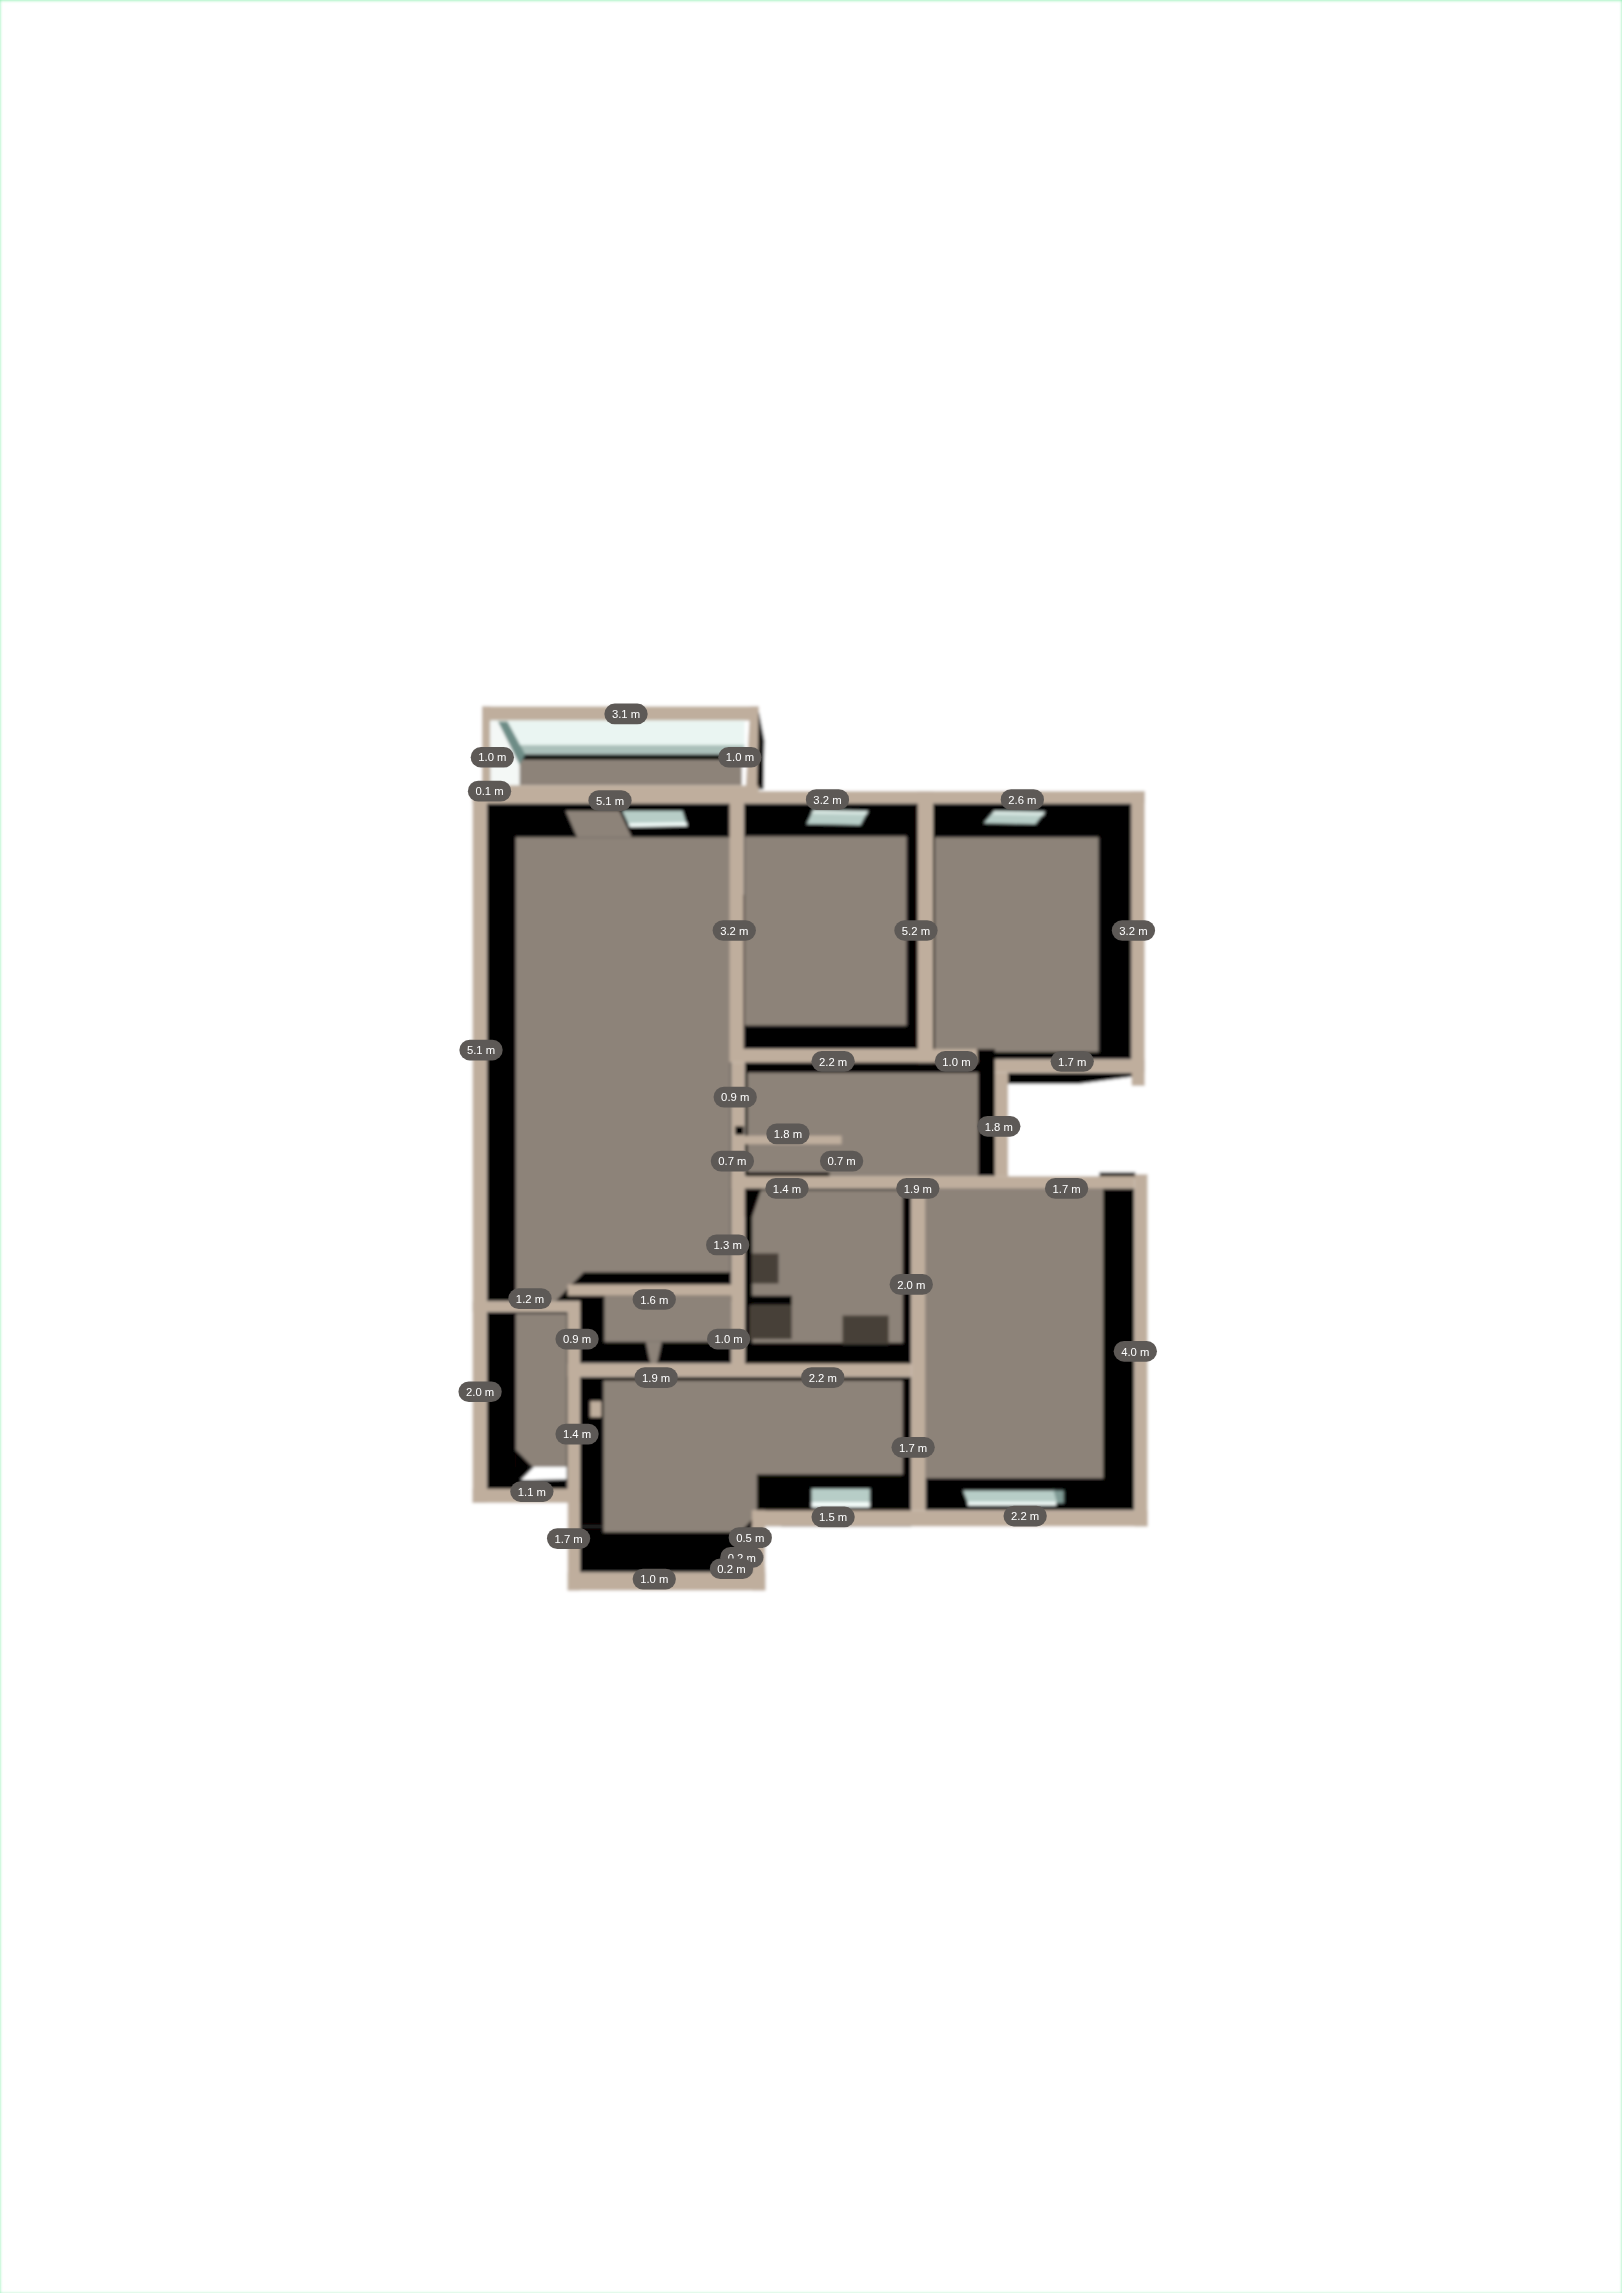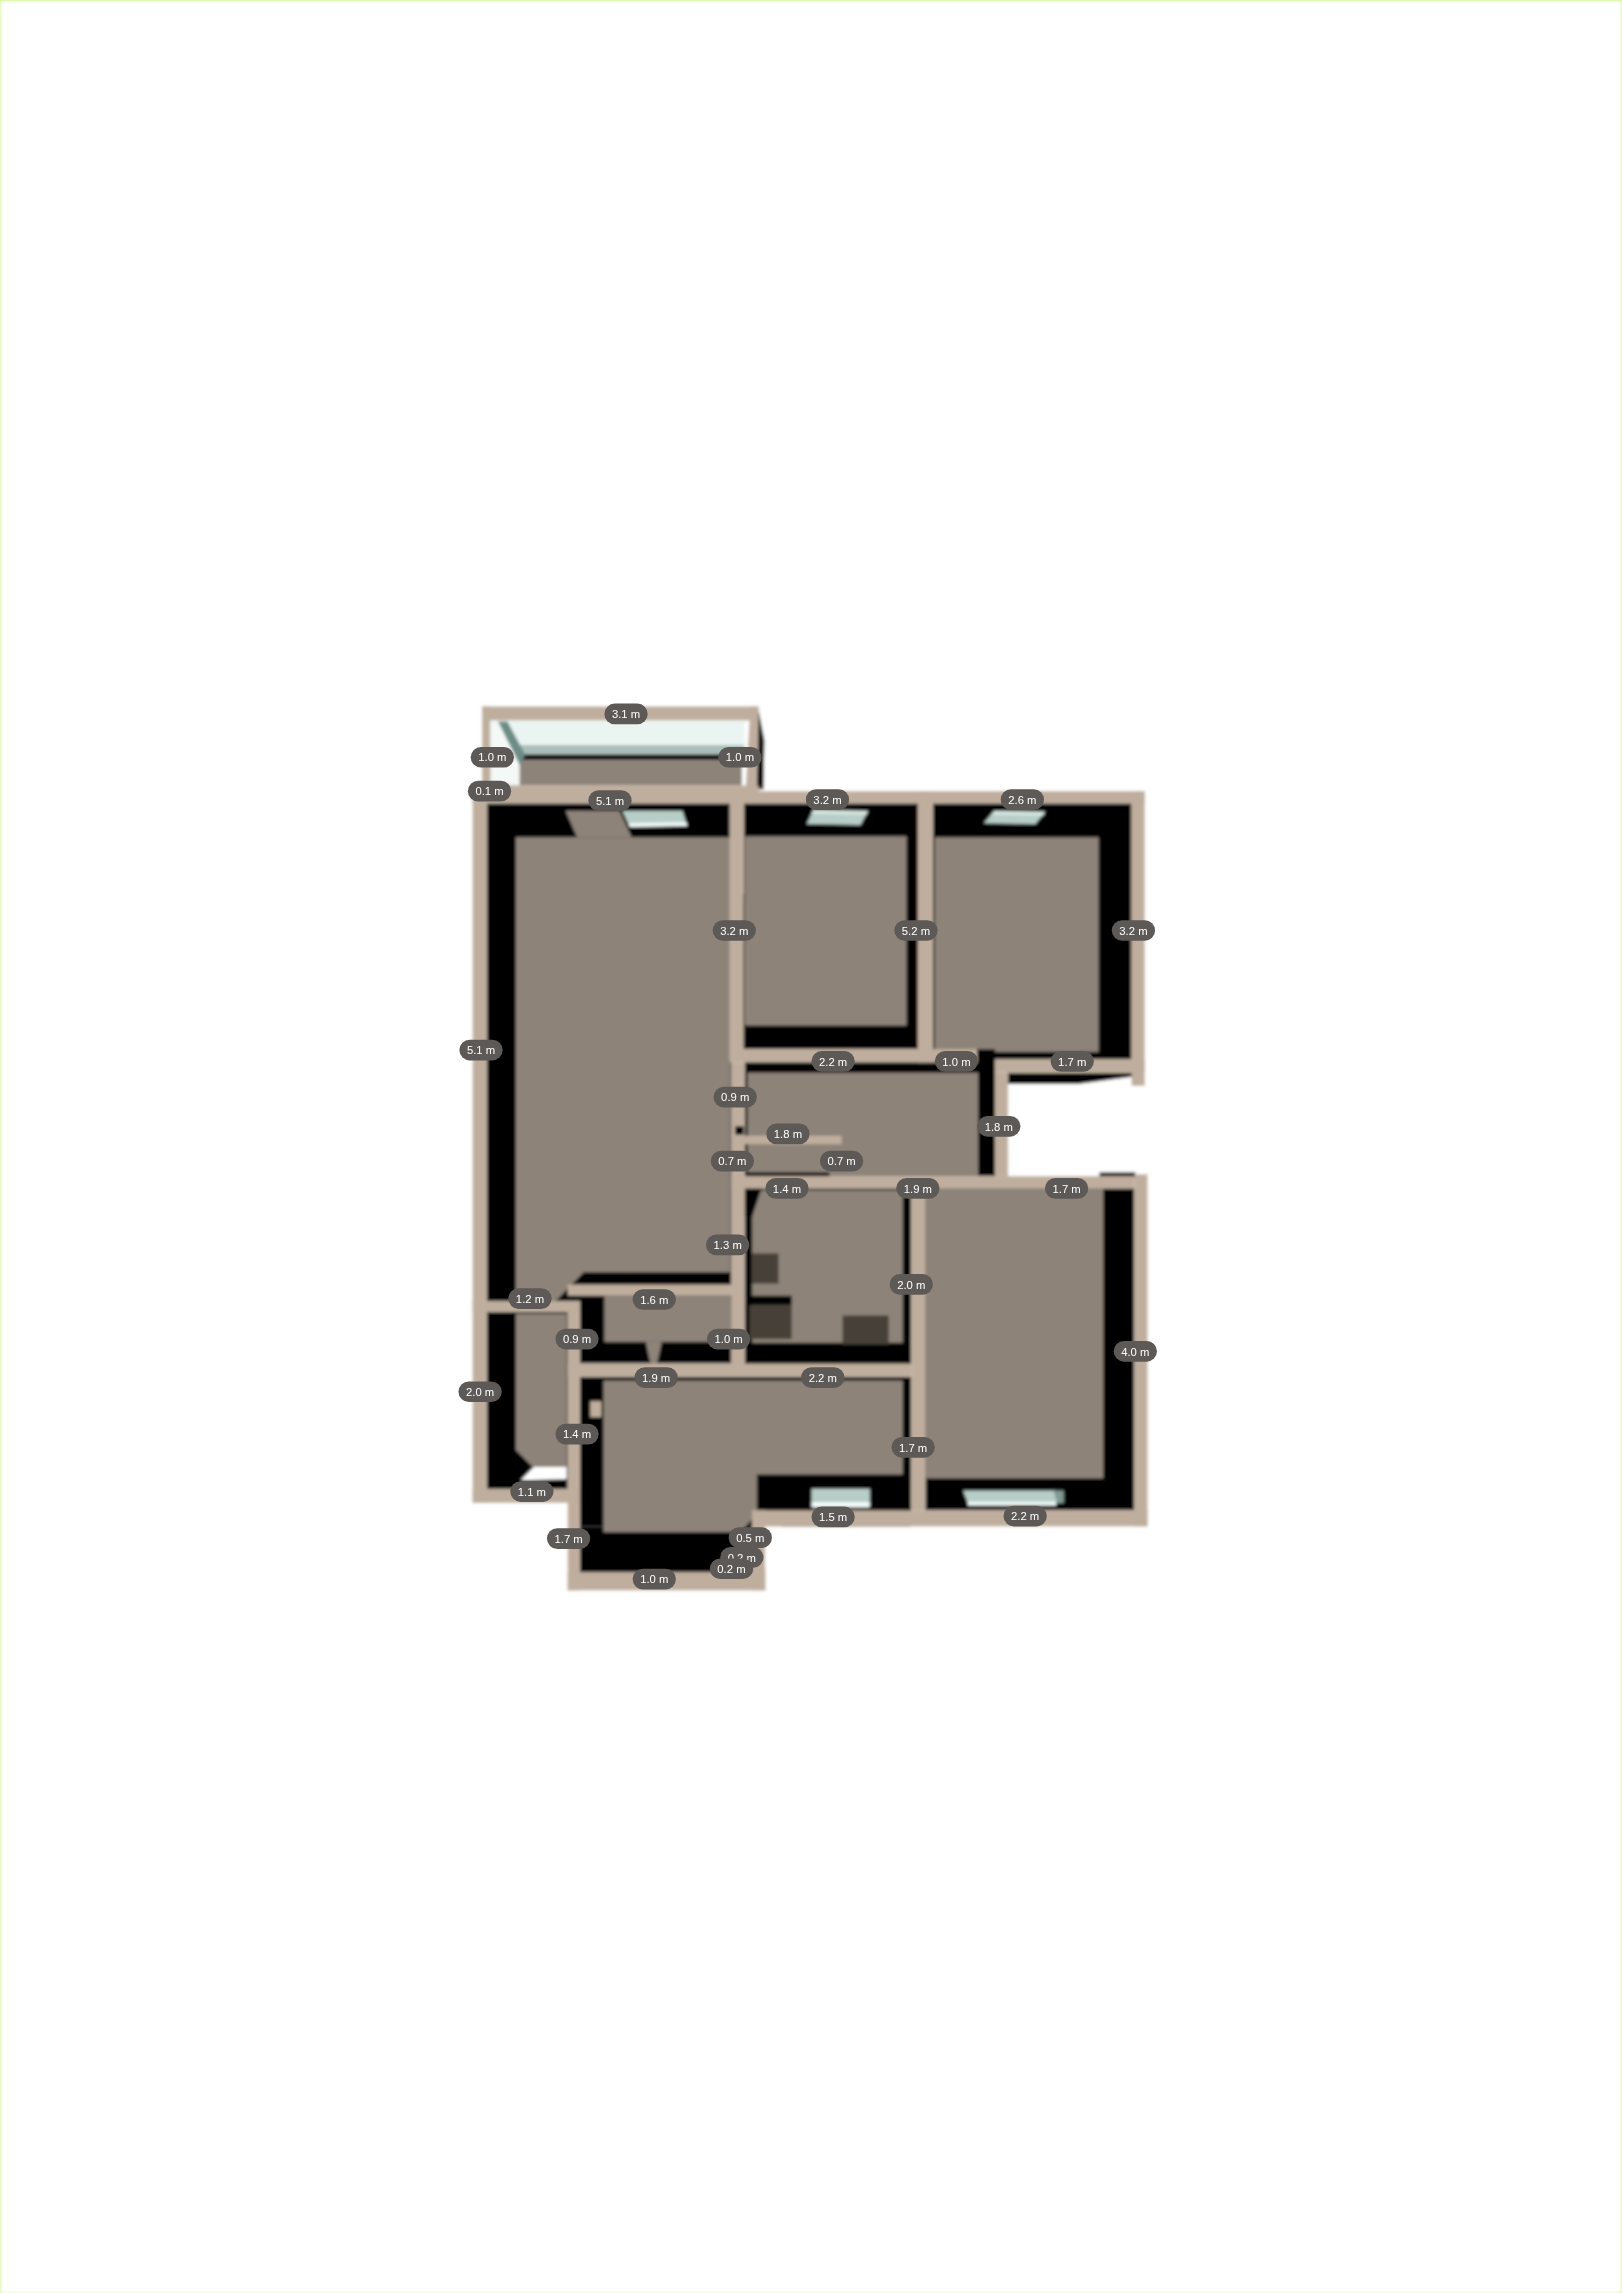--- a/index.html
+++ b/index.html
@@ -1,16 +1,16 @@
 <!DOCTYPE html>
 <html style="font-size:15px"><head>
 <meta charset="utf-8">
 <style>
   html,body{margin:0;padding:0;background:#ffffff;}
-  .wrap{width:1622px;height:2294px;position:relative;overflow:hidden;background:#bef264;}
+  .wrap{width:1622px;height:2294px;position:relative;overflow:hidden;background:#86efac;}
   svg{position:absolute;left:0;top:0;}
   text{font-family:"Liberation Sans", sans-serif;font-size:12px;fill:#ffffff;text-anchor:middle;}
 </style>
 </head>
 <body>
 <div class="wrap">
 <svg width="1622" height="2294" viewBox="0 0 1723 2436">
 <defs>
 <filter id="soft" x="-5%" y="-5%" width="110%" height="110%">
           <feGaussianBlur stdDeviation="1.9"></feGaussianBlur>

